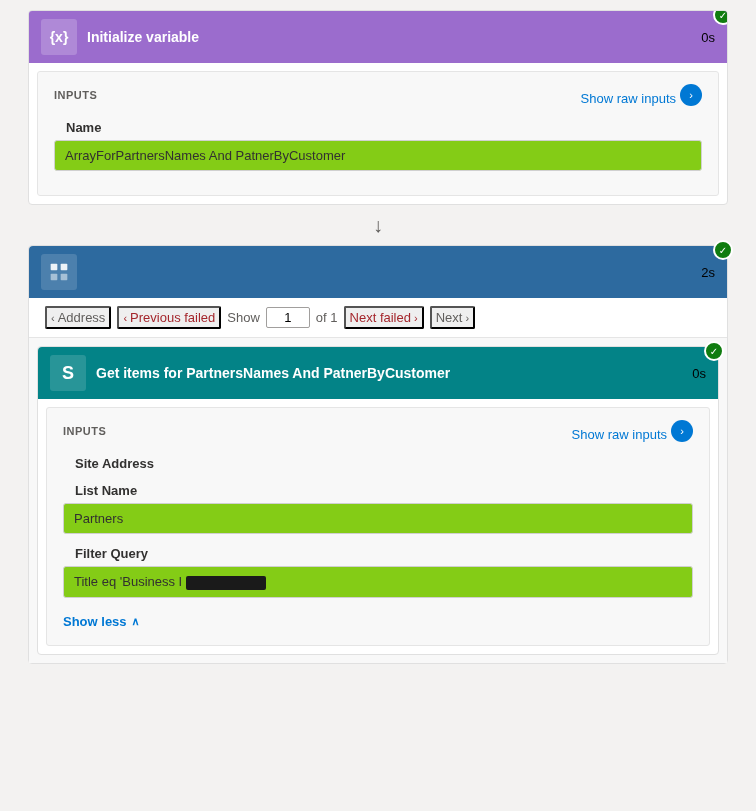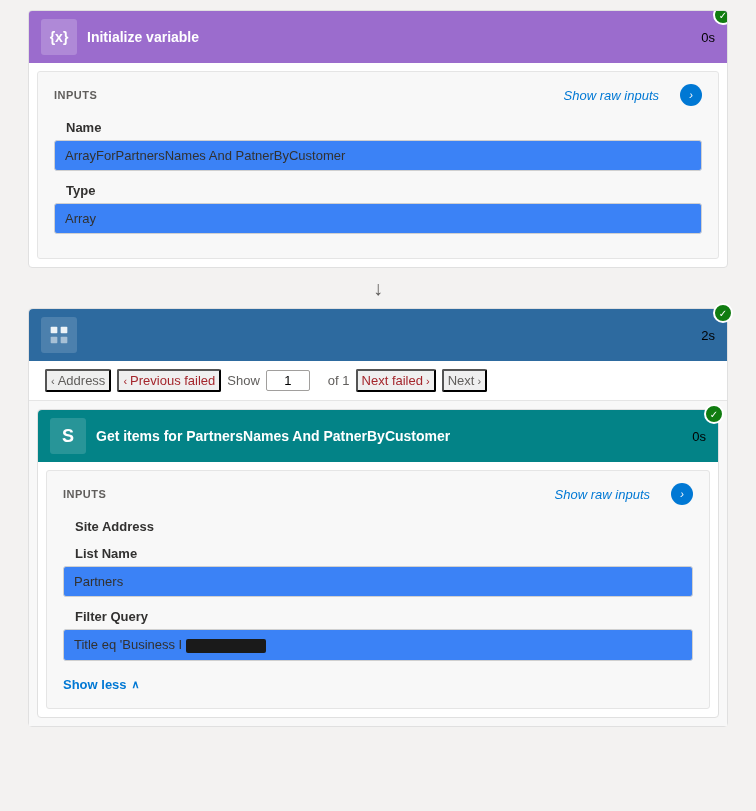--- a/index.html
+++ b/index.html
@@ -103,27 +103,26 @@
     .inputs-label {
       font-size: 11px;
       font-weight: 600;
       color: #605e5c;
       text-transform: uppercase;
       letter-spacing: 0.5px;
     }
 
     .show-raw-link {
       display: flex;
-      align-items: center;
-      gap: 21px;
+      align-items: flex-end;
+      gap: 4px;
       font-size: 13px;
       color: #0078d4;
       cursor: pointer;
       text-decoration: none;
-      font-style: italic;
     }
 
     .show-raw-link .chevron-right {
       width: 22px;
       height: 22px;
       background: #0078d4;
       border-radius: 50%;
       display: flex;
       align-items: center;
       justify-content: center;
@@ -137,21 +136,21 @@
 
     .field-label {
       font-size: 13px;
       font-weight: 600;
       color: #323130;
       margin-bottom: 5px;
       padding-left: 12px;
     }
 
     .field-value {
-      background: #3b82f6;
+      background: #84cc16;
       border: 1px solid #d0d0d0;
       border-radius: 3px;
       padding: 7px 10px;
       font-size: 13px;
       color: #323130;
       width: 100%;
     }
 
     
     .connector {
@@ -236,21 +235,20 @@
       text-align: center;
       border: 1px solid #a19f9d;
       border-radius: 2px;
       padding: 2px 4px;
       font-size: 13px;
     }
 
     .pag-of {
       color: #605e5c;
       font-size: 13px;
-      margin-left: 12px;
     }
 
     
     .apply-inner {
       padding: 8px;
       background: #f8f8f8;
     }
 
     
     .sub-card {
@@ -344,24 +342,20 @@
           <span>Show raw inputs</span>
           <div class="chevron-right">›</div>
         </a>
       </div>
 
       <div class="field-group">
         <div class="field-label">Name</div>
         <div class="field-value">ArrayForPartnersNames And PatnerByCustomer</div>
       </div>
 
-      <div class="field-group">
-        <div class="field-label">Type</div>
-        <div class="field-value">Array</div>
-      </div>
     </div>
   </div>
 
   <div class="connector">
     <span>↓</span>
   </div>
 
   <div class="apply-card">
     <div class="apply-header">
       <div class="card-header-left">

